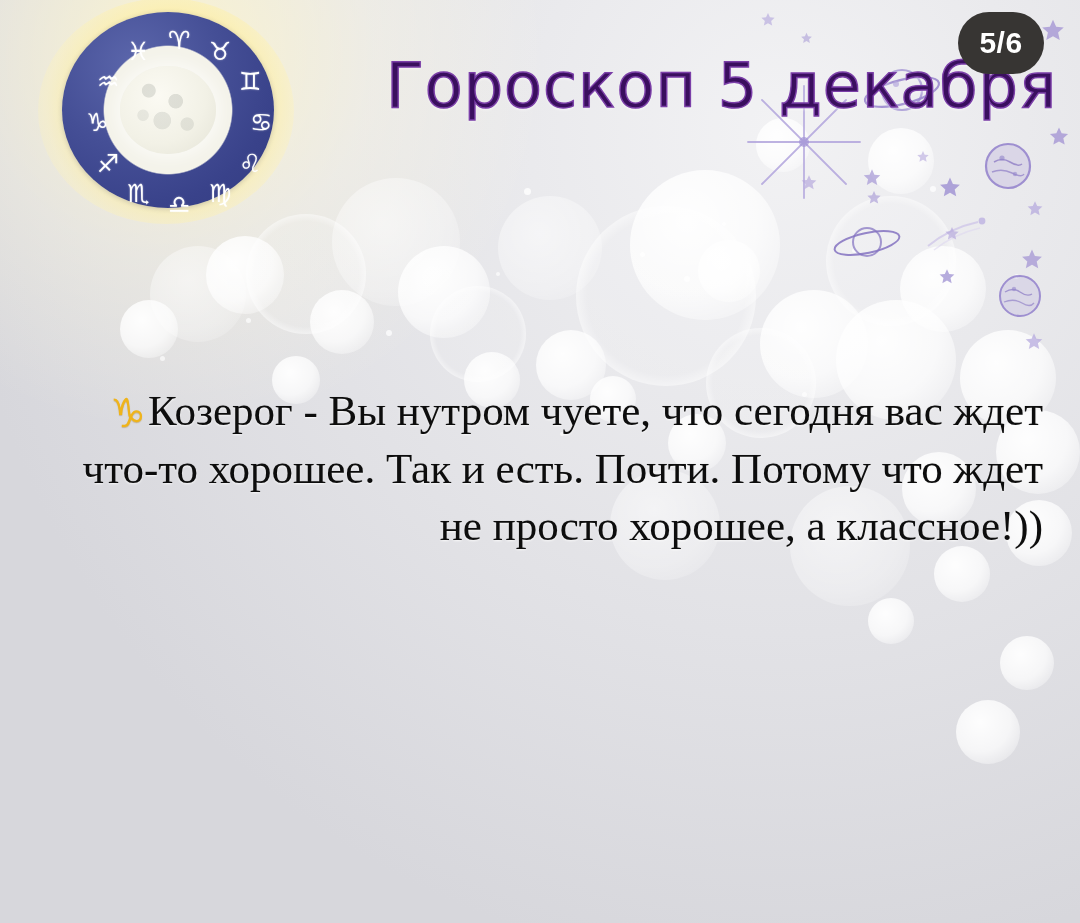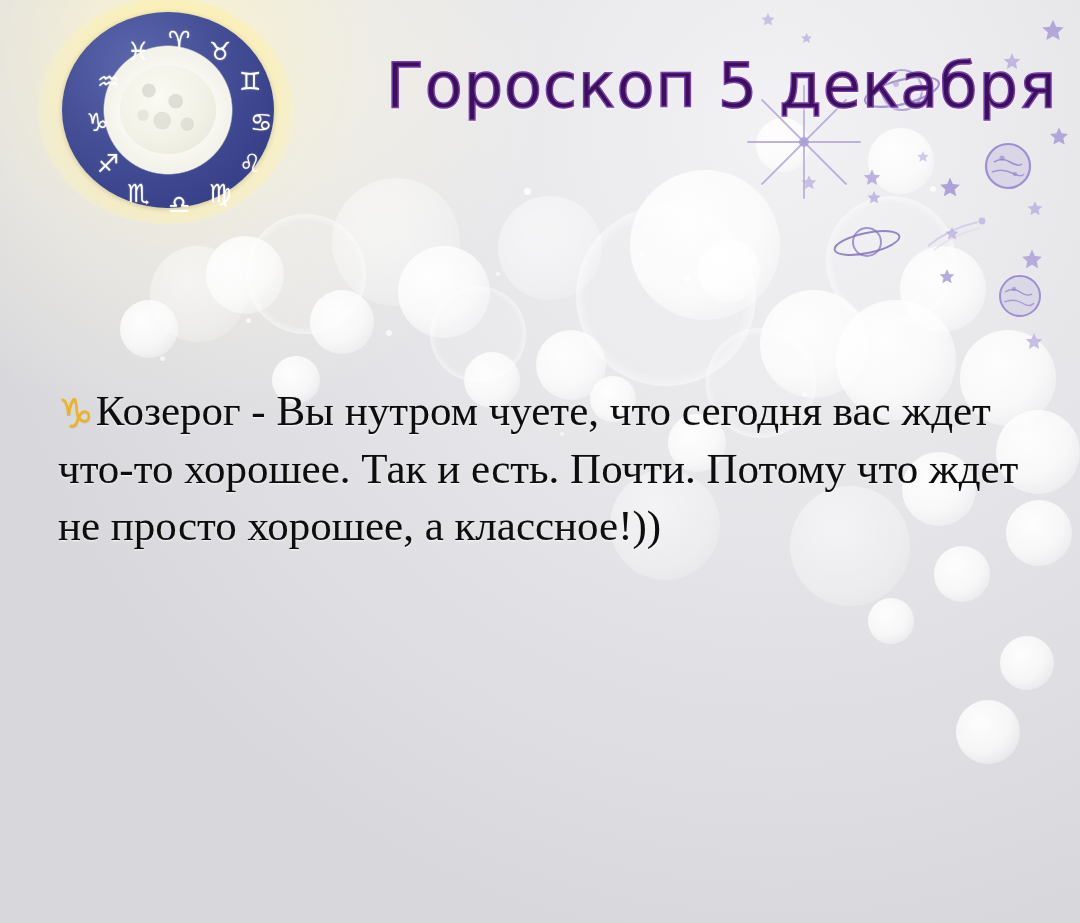--- a/index.html
+++ b/index.html
@@ -108,21 +108,21 @@
     letter-spacing:0.5px;
     display:flex; align-items:center; justify-content:center;
   }
 
   
   #content {
     position:absolute; left:58px; top:382px;
     width:985px;
   }
   .sign-block { margin-bottom:56px; }
-  .sign-block:last-child { margin-bottom:6px; }
+  .sign-block:last-child { margin-bottom:6px;text-align:right; }
 
   .sign-text {
     font-family:"Liberation Serif", serif;
     font-size:43px;
     line-height:1.33;
     color:#0d0d0d;
     text-shadow:0 1px 2px rgba(255,255,255,0.9), 0 0 1px rgba(0,0,0,0.25);
   }
 
   .zglyph {
@@ -337,20 +337,21 @@
       <span class="zsym" style="transform:rotate(210deg) translateY(-82px) rotate(-210deg);">♏</span>
       <span class="zsym" style="transform:rotate(240deg) translateY(-82px) rotate(-240deg);">♐</span>
       <span class="zsym" style="transform:rotate(270deg) translateY(-82px) rotate(-270deg);">♑</span>
       <span class="zsym" style="transform:rotate(300deg) translateY(-82px) rotate(-300deg);">♒</span>
       <span class="zsym" style="transform:rotate(330deg) translateY(-82px) rotate(-330deg);">♓</span>
     </div>
   </div>
 
   <div id="title">Гороскоп 5 декабря</div>
 
+  <div id="badge">5/6</div>
 
   <div id="content">
 
 
     <div class="sign-block">
       <p class="sign-text"><span class="zglyph cap">♑</span><span>Козерог</span><span> - </span><span>Вы нутром чуете, что сегодня вас ждет что-то хорошее. Так и есть. Почти. Потому что ждет не просто хорошее, а классное!))</span></p>
     </div>
 
   </div>
 

